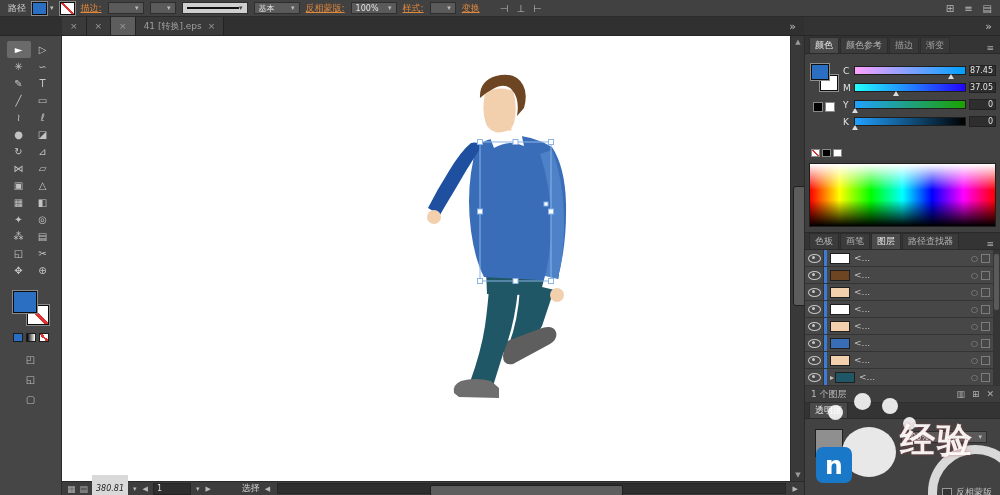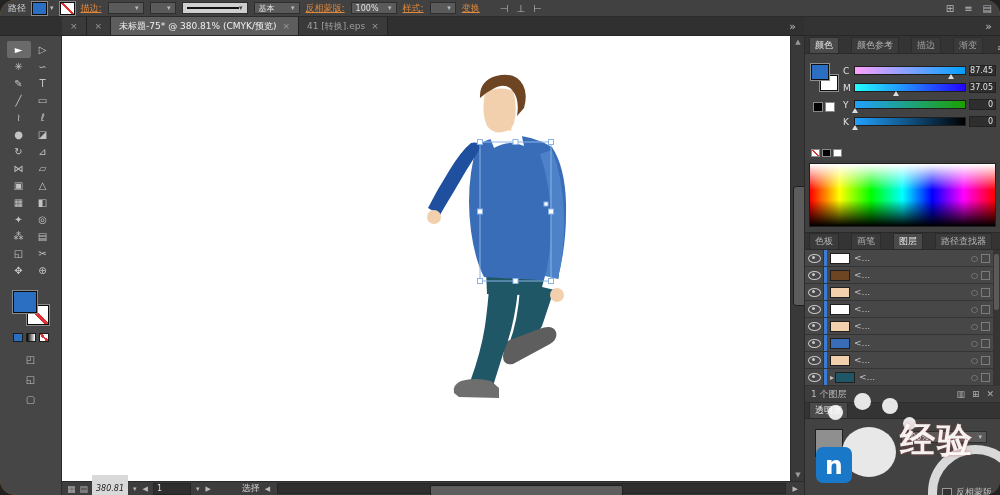--- a/index.html
+++ b/index.html
@@ -1,17 +1,17 @@
 <!DOCTYPE html>
 <html><head>
 <meta charset="utf-8">
 <style>
   html,body{margin:0;padding:0;background:#222;}
   .app{position:relative;width:1000px;height:495px;background:#a16207;overflow:hidden;
-       font-family:"DejaVu Sans","Liberation Sans",sans-serif;font-size:9px;color:#cfcfcf;border-radius:15px;}
+       font-family:"DejaVu Sans","Liberation Sans",sans-serif;font-size:9px;color:#cfcfcf;}
 
   
   .control-bar{position:absolute;left:0;top:0;width:1000px;height:17px;background:#414141;
     border-bottom:1px solid #2b2b2b;display:flex;align-items:center;gap:6px;padding:0 8px;
     box-sizing:border-box;z-index:6;}
   .cb-label{color:#d6d6d6;}
   .cb-link{color:#e0883c;text-decoration:underline;cursor:pointer;}
   .cb-box{display:inline-flex;align-items:center;justify-content:space-between;background:#5a5a5a;
     border:1px solid #2e2e2e;height:12px;padding:0 4px;color:#e3e3e3;font-size:8px;box-sizing:border-box;}
   .cb-box .arr{color:#bdbdbd;font-size:7px;margin-left:4px;}
@@ -74,21 +74,21 @@
   .nav-btn{color:#b8b8b8;font-size:7px;padding:0 1px;}
   .nav-field{background:#2e2e2e;border:1px solid #242424;color:#ddd;height:10px;width:30px;
     display:flex;align-items:center;padding:0 3px;font-size:8px;}
   .tool-status{margin-left:26px;color:#d0d0d0;}
   .hscroll{flex:1;height:9px;background:#2e2e2e;border:1px solid #262626;position:relative;margin:0 2px;}
   .hscroll .thumb{position:absolute;left:30%;width:38%;top:1px;bottom:1px;background:#5e5e5e;border-radius:2px;}
 
   
   .dock{position:absolute;left:804px;top:36px;width:196px;height:459px;background:#3f3f3f;
     border-left:1px solid #2a2a2a;z-index:2;box-sizing:border-box;}
-  .dock-tabs,.panel-tabs{height:18px;background:#343434;display:flex;align-items:flex-end;gap:12px;
+  .dock-tabs,.panel-tabs{height:18px;background:#343434;display:flex;align-items:flex-end;gap:1px;
     padding:2px 4px 0;box-sizing:border-box;border-bottom:1px solid #2a2a2a;}
   .panel-tabs{border-top:1px solid #2a2a2a;}
   .ptab{font-size:9px;color:#b5b5b5;background:#3b3b3b;padding:1px 5px;border:1px solid #2c2c2c;border-bottom:none;white-space:nowrap;cursor:pointer;}
   .ptab.active{background:#4a4a4a;color:#eaeaea;}
   .ptab.ghost{opacity:.85;}
   .panel-menu{margin-left:auto;color:#aaa;font-size:9px;padding:0 2px;}
 
   .color-body{display:flex;height:92px;padding:8px 4px 0;gap:4px;box-sizing:border-box;background:#424242;}
   .cp-swatches{width:30px;position:relative;}
   .cp-fill{position:absolute;left:2px;top:2px;width:16px;height:14px;background:#2a6fc2;border:1px solid #0e0e0e;box-shadow:0 0 0 1px #909090;}
@@ -202,21 +202,20 @@
 
   <div class="tab-bar">
     <span id="doc-tabs" style="display:flex;align-items:stretch;">
         <div class="tab">
           <span class="tab-close">×</span>
         </div>
         <div class="tab">
           <span class="tab-close">×</span>
         </div>
         <div class="tab active">
-          <span class="tab-title">未标题-75* @ 380.81% (CMYK/预览)</span>
           <span class="tab-close">×</span>
         </div>
         <div class="tab">
           <span class="tab-title">41 [转换].eps</span>
           <span class="tab-close">×</span>
         </div>
       </span>
     <span class="tab-overflow">»</span>
   </div>
   <div class="dock-top">

